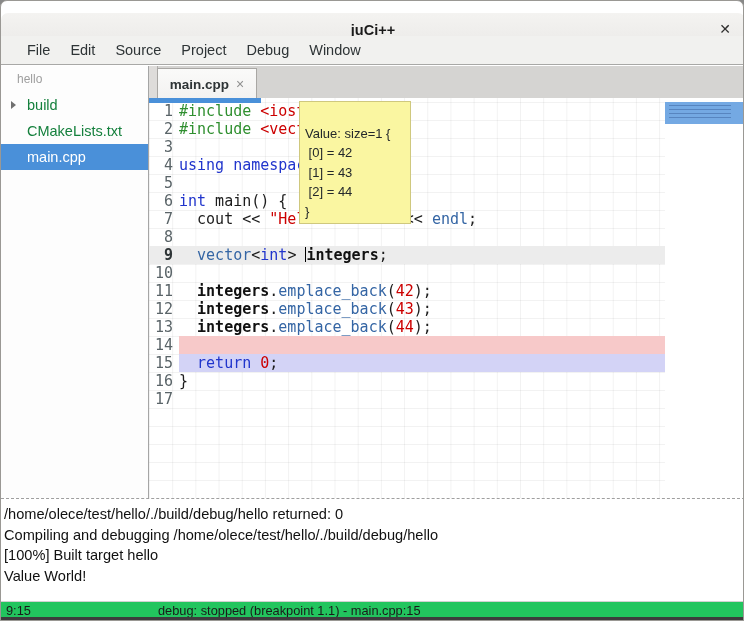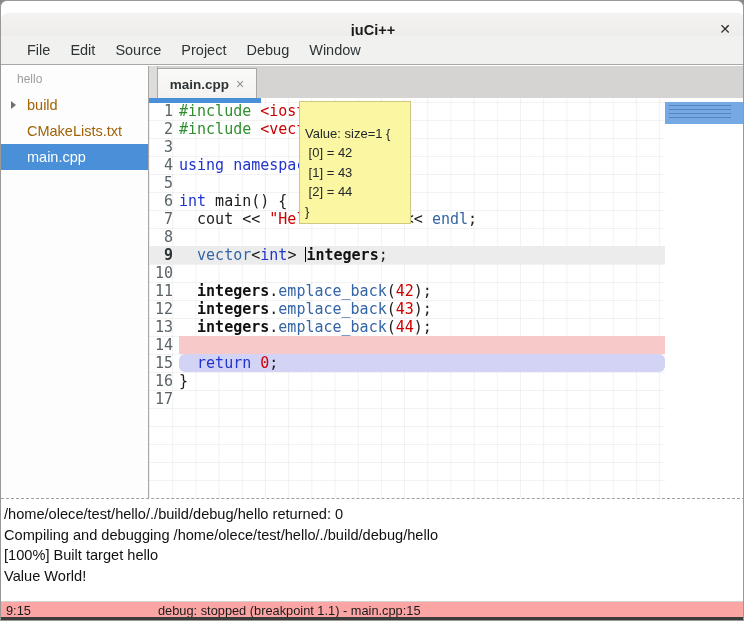--- a/index.html
+++ b/index.html
@@ -13,21 +13,21 @@
   #title{font-size:14.5px;font-weight:bold;color:#1a1a1a;}
   #close-btn{position:absolute;right:14px;top:8px;font-size:14px;color:#2e2e2e;cursor:default;}
   
   #menubar{position:absolute;left:0;top:35px;width:744px;height:29px;background:#f1f1ef;
     border-bottom:1px solid #a8a8a6;display:flex;align-items:center;padding-left:16px;box-sizing:border-box;}
   .menu-item{font-size:14.5px;color:#2e3436;padding:4px 10px;}
   
   #sidebar{position:absolute;left:0;top:65px;width:147px;height:432px;background:#fdfdfd;
     border-right:1px solid #a5a5a5;box-sizing:content-box;}
   #project-label{height:26px;line-height:26px;padding-left:16px;color:#9e9e9e;font-size:12px;}
-  .tree-row{height:26px;line-height:26px;font-size:14.5px;color:#a16207;display:flex;align-items:center;}
+  .tree-row{height:26px;line-height:26px;font-size:14.5px;color:#15803d;display:flex;align-items:center;}
   .tree-row.selected{background:var(--accent);color:#fff;}
   .expander{width:0;height:0;border-left:5px solid #707070;border-top:4px solid transparent;
     border-bottom:4px solid transparent;margin-left:10px;margin-right:0;}
   .tree-label{padding-left:26px;}
   .tree-row .expander + .tree-label{padding-left:11px;}
   
   #notebook{position:absolute;left:148px;top:64px;width:596px;height:433px;}
   #tabbar{position:absolute;left:0;top:1px;width:596px;height:33px;background:#d5d4d2;
     border-bottom:1px solid #b0aeab;box-sizing:border-box;}
   #tab-strip{position:absolute;left:0;top:0;width:8px;height:32px;background:#dedcda;border-right:1px solid #b0aeab;}
@@ -44,39 +44,39 @@
                      linear-gradient(to bottom,rgba(0,0,0,.05) 1px,transparent 1px);
     background-size:23.2px 18px;background-position:0 4px;}
   #code-lines{position:absolute;left:0;top:4px;width:516px;
     font-family:"DejaVu Sans Mono",monospace;font-size:15px;line-height:18px;}
   .code-row{display:flex;height:18px;}
   .code-row.current{background:var(--current_line);}
   .gutter-num{flex:0 0 30px;text-align:right;padding-right:6px;color:#5a6468;box-sizing:border-box;}
   .code-row.current .gutter-num{font-weight:bold;color:#2e3436;}
   .code-text{flex:1;white-space:pre;overflow:hidden;}
   .code-row.breakpoint .code-text{background:var(--breakpoint_line);}
-  .code-row.debug .code-text{background:var(--debug_line);border-radius:6px;}
+  .code-row.debug .code-text{background:var(--debug_line);}
   .tok-kw{color:var(--kw);} .tok-fn{color:var(--fn);} .tok-pp{color:var(--pp);}
   .tok-str,.tok-num{color:var(--lit);} .tok-var{color:#111;font-weight:bold;} .tok-plain{color:var(--text);}
   .cursor{display:inline-block;width:0;height:15px;border-left:1.5px solid #000;vertical-align:-2px;}
   
   #minimap{position:absolute;left:516px;top:0;width:80px;height:400px;background:#fff;}
   #minimap-slider{position:absolute;left:0;top:4px;width:80px;height:22px;background:#74a9e3;}
   #minimap-slider::before{content:"";position:absolute;left:4px;top:3px;width:62px;height:16px;
     background:repeating-linear-gradient(to bottom,rgba(20,50,110,.30) 0 1px,transparent 1px 4px);}
   
   #debug-tooltip{position:absolute;left:298px;top:100px;width:112px;background:var(--tooltip_bg);
     border:1px solid #cfc87e;box-sizing:border-box;z-index:6;padding:2px 5px;}
   .tip-line{font-size:13px;line-height:19.5px;height:19.5px;color:#23282b;white-space:pre;}
   
   #splitter{position:absolute;left:0;top:497px;width:744px;height:3px;border-top:1px dashed #9f9f9f;box-sizing:border-box;background:#fff;}
   #console{position:absolute;left:0;top:500px;width:744px;height:100px;background:#fff;padding:3px 0 0 3px;box-sizing:border-box;}
   .console-line{font-size:14.6px;line-height:20.6px;color:#111;white-space:pre;}
   
-  #statusbar{position:absolute;left:0;top:600px;width:744px;height:16px;background:#fca5a5;
+  #statusbar{position:absolute;left:0;top:600px;width:744px;height:16px;background:#22c55e;
     border-top:1px solid #d2d2d0;box-sizing:border-box;}
   #status-time{position:absolute;left:5px;top:1px;font-size:12.8px;color:#1a1a1a;line-height:15px;}
   #status-debug{position:absolute;left:157px;top:1px;font-size:12.8px;color:#1a1a1a;line-height:15px;}
   #bottom-strip{position:absolute;left:0;top:616px;width:744px;height:5px;background:#3c3c3c;}
 </style>
 </head>
 <body>
 
 <div id="window">
 

